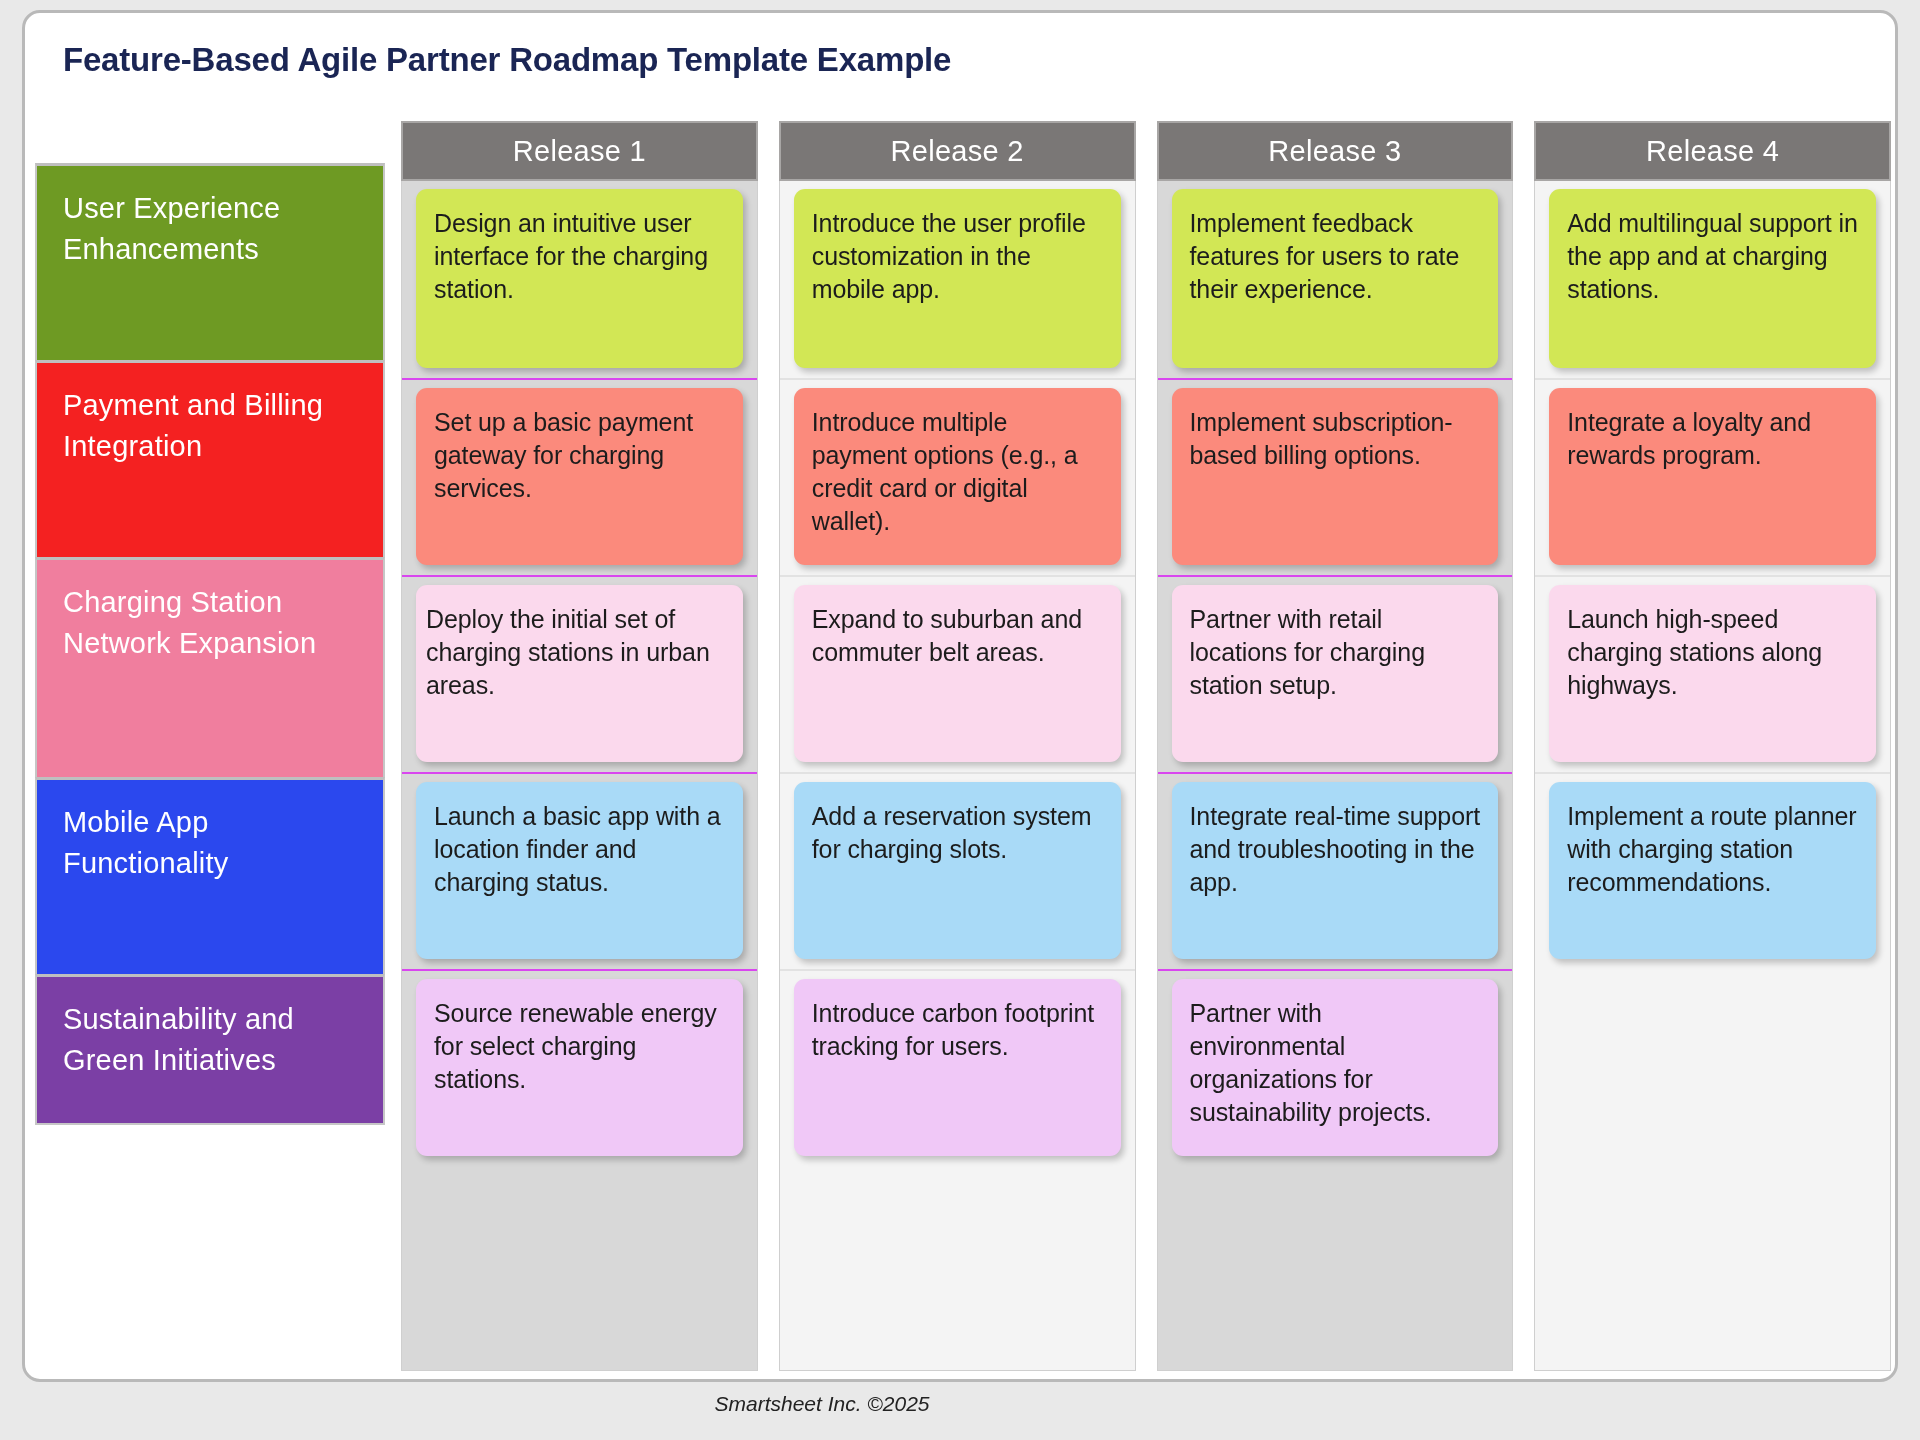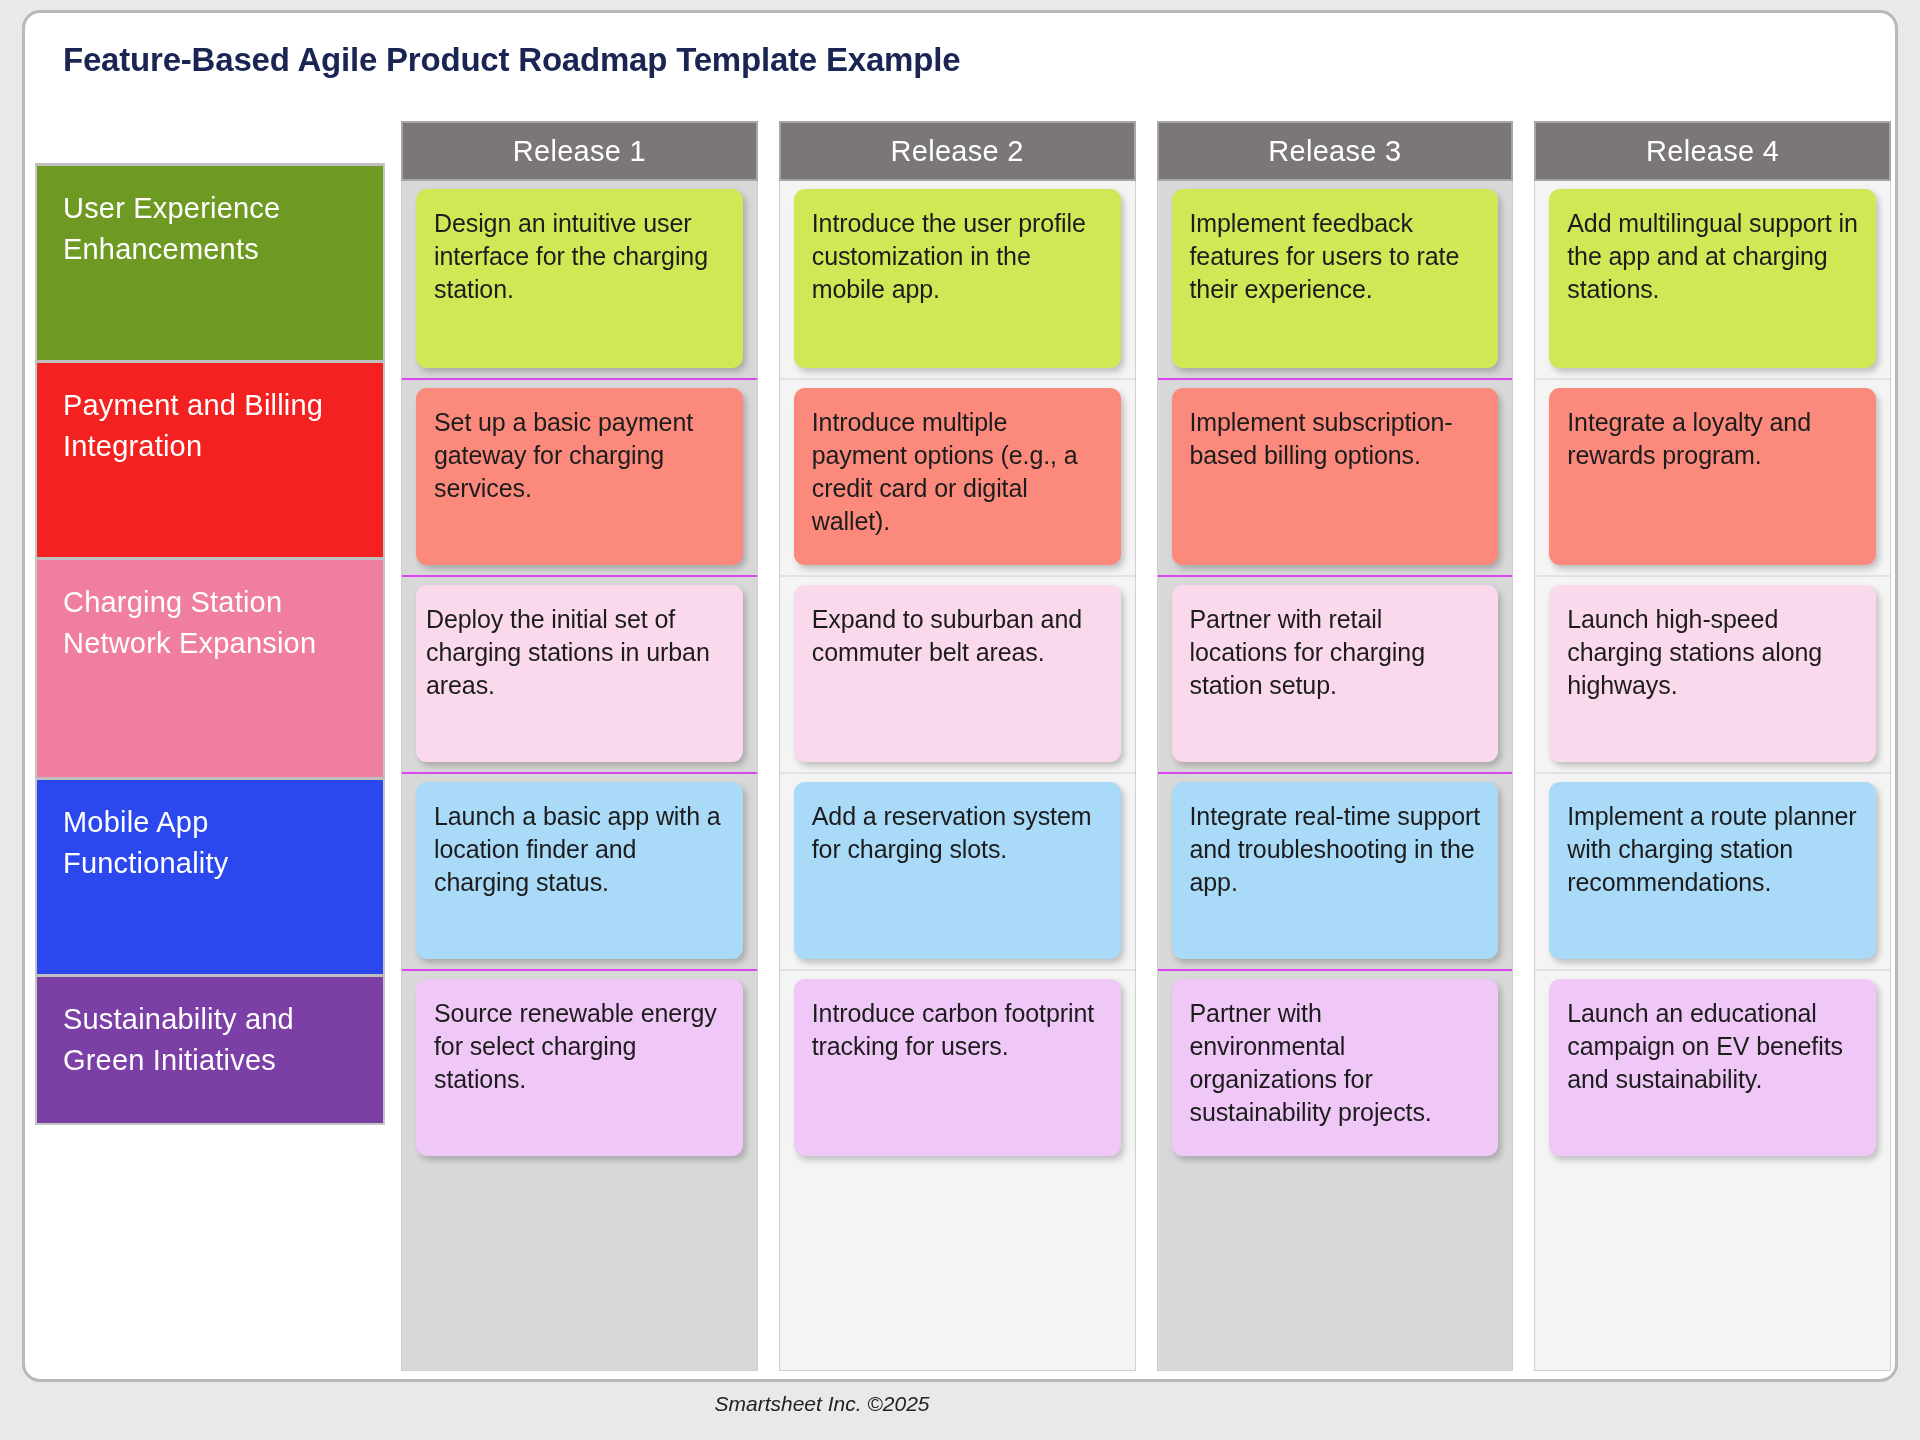--- a/index.html
+++ b/index.html
@@ -141,21 +141,21 @@
     font-style: italic;
     color: #222222;
     font-family: "Liberation Sans", sans-serif;
   }
 </style>
 </head>
 <body>
 
 <div class="page">
 
-  <div class="page-title">Feature-Based Agile Product Roadmap Template Example</div>
+  <div class="page-title">Feature-Based Agile Partner Roadmap Template Example</div>
 
   <div class="grid">
 
     <div class="row-label-col">
         <div class="row-label" style="background: rgb(110, 154, 35); height: 197px;"><span>User Experience Enhancements</span></div>
         <div class="row-label" style="background: rgb(244, 33, 33); height: 197px;"><span>Payment and Billing Integration</span></div>
         <div class="row-label" style="background: rgb(240, 126, 158); height: 220px;"><span>Charging Station Network Expansion</span></div>
         <div class="row-label" style="background: rgb(43, 72, 238); height: 197px;"><span>Mobile App Functionality</span></div>
         <div class="row-label" style="background: rgb(123, 63, 165); height: 151px;"><span>Sustainability and Green Initiatives</span></div>
       </div>
@@ -229,23 +229,20 @@
             </div>
             <div class="cell" style="height: 197px; flex: 0 0 197px;">
               <div class="card" style="background: rgb(251, 138, 124);">Integrate a loyalty and rewards program.</div>
             </div>
             <div class="cell" style="height: 197px; flex: 0 0 197px;">
               <div class="card" style="background: rgb(251, 217, 237);">Launch high-speed charging stations along highways.</div>
             </div>
             <div class="cell" style="height: 197px; flex: 0 0 197px;">
               <div class="card" style="background: rgb(169, 218, 247);">Implement a route planner with charging station recommendations.</div>
             </div>
-            <div class="cell" style="height: 197px; flex: 0 0 197px;">
-              <div class="card" style="background: rgb(240, 200, 247);">Launch an educational campaign on EV benefits and sustainability.</div>
-            </div>
           </div>
         </div>
       </div>
 
   </div>
 
 </div>
 
 <div class="footer">Smartsheet Inc. ©2025</div>
 

